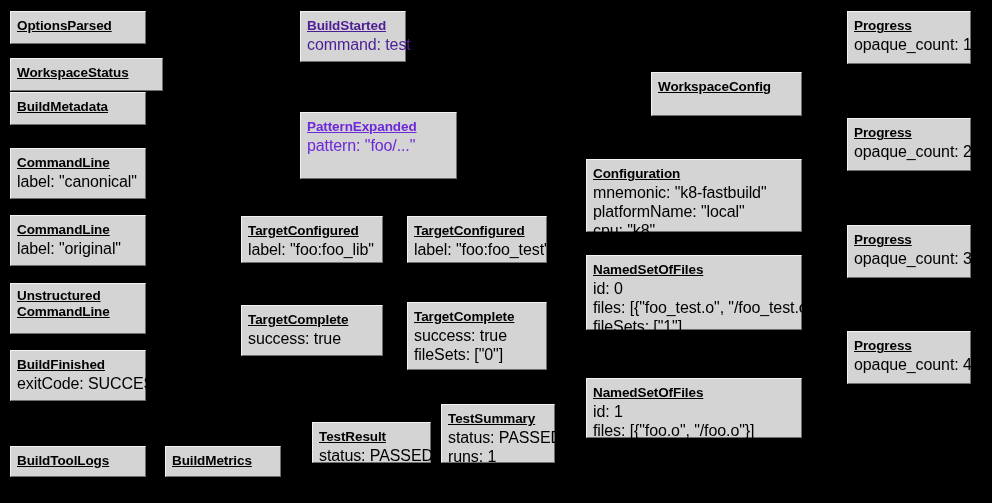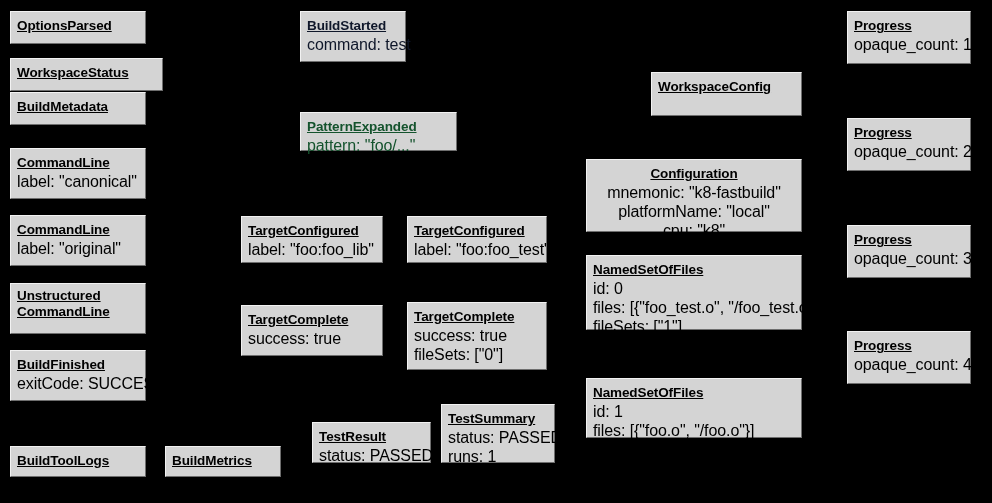--- a/index.html
+++ b/index.html
@@ -64,24 +64,24 @@
         <div class="node-field">label: "original"</div>
       </div></div>
     <div class="node" style="left: 10px; top: 283px; width: 136px; height: 51px; background: rgb(212, 212, 212); color: rgb(0, 0, 0);">
       <div class="node-title wrap">Unstructured CommandLine</div>
     </div>
     <div class="node" style="left: 10px; top: 350px; width: 136px; height: 51px; background: rgb(212, 212, 212); color: rgb(0, 0, 0);"><div class="node-title">BuildFinished</div><div class="node-fields">
         <div class="node-field">exitCode: SUCCESS</div>
       </div></div>
     <div class="node" style="left: 10px; top: 446px; width: 136px; height: 31px; background: rgb(212, 212, 212); color: rgb(0, 0, 0);"><div class="node-title">BuildToolLogs</div></div>
     <div class="node" style="left: 165px; top: 446px; width: 116px; height: 31px; background: rgb(212, 212, 212); color: rgb(0, 0, 0);"><div class="node-title">BuildMetrics</div></div>
-    <div class="node" style="left: 300px; top: 11px; width: 106px; height: 51px; background: rgb(212, 212, 212); color: #0f172a;"><div class="node-title">BuildStarted</div><div class="node-fields">
+    <div class="node" style="left: 300px; top: 11px; width: 106px; height: 51px; background: rgb(212, 212, 212); color: #4c1d95;"><div class="node-title">BuildStarted</div><div class="node-fields">
         <div class="node-field">command: test</div>
       </div></div>
-    <div class="node" style="left: 300px; top: 112px; width: 157px; height: 39px; background: rgb(212, 212, 212); color: #14532d;"><div class="node-title">PatternExpanded</div><div class="node-fields">
+    <div class="node" style="left: 300px; top: 112px; width: 157px; height: 67px; background: rgb(212, 212, 212); color: #6d28d9;"><div class="node-title">PatternExpanded</div><div class="node-fields">
         <div class="node-field">pattern: "foo/..."</div>
       </div></div>
     <div class="node" style="left: 241px; top: 216px; width: 142px; height: 47px; background: rgb(212, 212, 212); color: rgb(0, 0, 0);"><div class="node-title">TargetConfigured</div><div class="node-fields">
         <div class="node-field">label: "foo:foo_lib"</div>
       </div></div>
     <div class="node" style="left: 407px; top: 216px; width: 140px; height: 47px; background: rgb(212, 212, 212); color: rgb(0, 0, 0);"><div class="node-title">TargetConfigured</div><div class="node-fields">
         <div class="node-field">label: "foo:foo_test"</div>
       </div></div>
     <div class="node" style="left: 241px; top: 305px; width: 142px; height: 51px; background: rgb(212, 212, 212); color: rgb(0, 0, 0);"><div class="node-title">TargetComplete</div><div class="node-fields">
         <div class="node-field">success: true</div>
@@ -91,21 +91,21 @@
         <div class="node-field">fileSets: ["0"]</div>
       </div></div>
     <div class="node" style="left: 312px; top: 422px; width: 119px; height: 41px; background: rgb(212, 212, 212); color: rgb(0, 0, 0);"><div class="node-title">TestResult</div><div class="node-fields">
         <div class="node-field">status: PASSED</div>
       </div></div>
     <div class="node" style="left: 441px; top: 404px; width: 114px; height: 59px; background: rgb(212, 212, 212); color: rgb(0, 0, 0);"><div class="node-title">TestSummary</div><div class="node-fields">
         <div class="node-field">status: PASSED</div>
         <div class="node-field">runs: 1</div>
       </div></div>
     <div class="node" style="left: 651px; top: 72px; width: 151px; height: 44px; background: rgb(212, 212, 212); color: rgb(0, 0, 0);"><div class="node-title">WorkspaceConfig</div></div>
-    <div class="node" style="left: 586px; top: 159px; width: 216px; height: 73px; background: rgb(212, 212, 212); color: rgb(0, 0, 0); text-align: center;"><div class="node-title">Configuration</div><div class="node-fields">
+    <div class="node" style="left: 586px; top: 159px; width: 216px; height: 73px; background: rgb(212, 212, 212); color: rgb(0, 0, 0);"><div class="node-title">Configuration</div><div class="node-fields">
         <div class="node-field">mnemonic: "k8-fastbuild"</div>
         <div class="node-field">platformName: "local"</div>
         <div class="node-field">cpu: "k8"</div>
       </div></div>
     <div class="node" style="left: 586px; top: 255px; width: 216px; height: 75px; background: rgb(212, 212, 212); color: rgb(0, 0, 0);"><div class="node-title">NamedSetOfFiles</div><div class="node-fields">
         <div class="node-field">id: 0</div>
         <div class="node-field">files: [{"foo_test.o", "/foo_test.o"}]</div>
         <div class="node-field">fileSets: ["1"]</div>
       </div></div>
     <div class="node" style="left: 586px; top: 378px; width: 216px; height: 60px; background: rgb(212, 212, 212); color: rgb(0, 0, 0);"><div class="node-title">NamedSetOfFiles</div><div class="node-fields">

